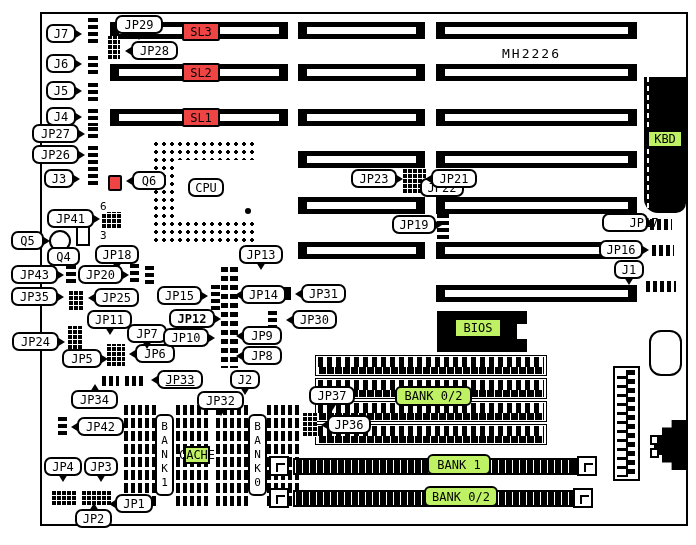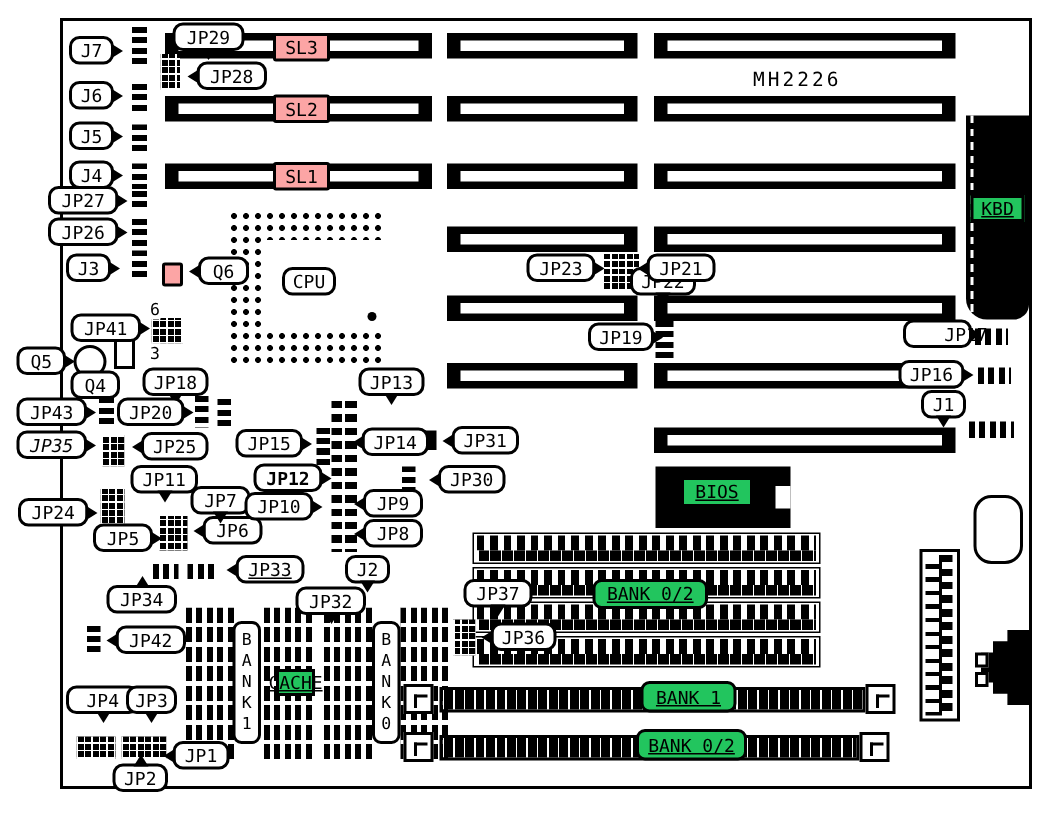--- a/index.html
+++ b/index.html
@@ -8,21 +8,21 @@
   .abs{position:absolute;}
   
   .board{border:2px solid #000;background:#fff;}
   
   .slot{background:#000;}
   .slot::after{content:'';position:absolute;left:9px;right:9px;top:5px;bottom:5px;background:#fff;}
   
   .co{background:#fff;border:2px solid #000;border-radius:7px;height:19px;
       display:flex;align-items:center;justify-content:center;
       font-size:12px;line-height:1;z-index:6;padding:0 2px;box-sizing:border-box;}
-  .sq{background:#fca5a5;border:2px solid #000;border-radius:2px;height:19px;display:flex;
+  .sq{background:#ef4444;border:2px solid #000;border-radius:2px;height:19px;display:flex;
       align-items:center;justify-content:center;font-size:12px;z-index:6;box-sizing:border-box;}
   .pr::after,.pl::after,.pd::after,.pu::after{content:'';position:absolute;border:5px solid transparent;z-index:7;}
   .pr::after{left:100%;top:50%;margin-top:-5px;border-left:8px solid #000;}
   .pl::after{right:100%;top:50%;margin-top:-5px;border-right:8px solid #000;}
   .pd::after{top:100%;left:50%;margin-left:-5px;border-top:8px solid #000;}
   .pu::after{bottom:100%;left:50%;margin-left:-5px;border-bottom:8px solid #000;}
   
   .pingrid{background-color:#000;
     background-image:repeating-linear-gradient(0deg,#fff 0 1px,transparent 1px 5px),
                      repeating-linear-gradient(90deg,#fff 0 1px,transparent 1px 5px);
@@ -49,22 +49,22 @@
   .clip::after{content:'';position:absolute;right:2px;bottom:2px;width:7px;height:7px;
                border:2px solid #000;border-right:none;border-bottom:none;}
   .sbar{background:repeating-linear-gradient(90deg,#fff 0 1px,#000 1px 7px);border:2px solid #000;box-sizing:border-box;z-index:2;}
   
   .pwr{border:2px solid #000;background:#fff;box-sizing:border-box;}
   .pwr::before{content:'';position:absolute;left:2px;top:2px;bottom:2px;width:9px;
     background:repeating-linear-gradient(180deg,#fff 0 6px,#000 6px 9px);border-right:2px solid #000;}
   .pwr::after{content:'';position:absolute;right:3px;top:2px;bottom:2px;width:7px;
     background:repeating-linear-gradient(180deg,#000 0 5px,#fff 5px 9px);}
   .blk{background:#000;}
-  .chiplabel{background:#22c55e;border:2px solid #000;display:flex;align-items:center;justify-content:center;
-    font-size:12px;z-index:6;box-sizing:border-box;text-decoration:underline;}
+  .chiplabel{background:#bef264;border:2px solid #000;display:flex;align-items:center;justify-content:center;
+    font-size:12px;z-index:6;box-sizing:border-box;}
   .crystal{border:2px solid #000;border-radius:12px;background:#fff;}
   .stepconn{background:#000;
     clip-path:polygon(100% 0,100% 100%,55% 100%,55% 85%,25% 85%,25% 70%,0 70%,0 30%,25% 30%,25% 15%,55% 15%,55% 0);}
   .kbdline{background:repeating-linear-gradient(180deg,#fff 0 5px,transparent 5px 9px);}
   .num{font-size:11px;z-index:6;background:#fff;}
 </style>
 </head>
 <body>
 
 <div id="stage">
@@ -154,21 +154,21 @@
   <div class="abs co" style="left:47px;top:247px;width:33px;">Q4</div>
 
   <div class="abs vladder" style="left:130px;top:264px;width:9px;height:21px;"></div>
   <div class="abs vladder" style="left:145px;top:266px;width:9px;height:18px;"></div>
   <div class="abs co pd" style="left:95px;top:245px;width:44px;">JP18</div>
   <div class="abs vladder" style="left:66px;top:265px;width:10px;height:21px;"></div>
   <div class="abs co pr" style="left:11px;top:265px;width:47px;">JP43</div>
   <div class="abs co pr" style="left:78px;top:265px;width:45px;">JP20</div>
 
   <div class="abs pingrid" style="left:68px;top:290px;width:15px;height:21px;"></div>
-  <div class="abs co pr" style="left:11px;top:287px;width:47px;font-style:italic;">JP35</div>
+  <div class="abs co pr" style="left:11px;top:287px;width:47px;">JP35</div>
   <div class="abs co pl" style="left:94px;top:288px;width:45px;">JP25</div>
 
   <div class="abs pingrid" style="left:67px;top:326px;width:16px;height:29px;"></div>
   <div class="abs co pr" style="left:12px;top:332px;width:47px;">JP24</div>
   <div class="abs co pd" style="left:87px;top:310px;width:45px;">JP11</div>
 
   <div class="abs pingrid" style="left:106px;top:344px;width:19px;height:23px;"></div>
   <div class="abs co pr" style="left:62px;top:349px;width:40px;">JP5</div>
   <div class="abs co pl" style="left:135px;top:344px;width:40px;">JP6</div>
   <div class="abs co pd" style="left:127px;top:324px;width:40px;">JP7</div>
@@ -191,21 +191,21 @@
   <div class="abs hladder" style="left:102px;top:376px;width:17px;height:10px;"></div>
   <div class="abs hladder" style="left:125px;top:376px;width:19px;height:10px;"></div>
   <div class="abs co pl" style="left:157px;top:370px;width:46px;text-decoration:underline;">JP33</div>
   <div class="abs co pu" style="left:71px;top:390px;width:47px;">JP34</div>
 
   <div class="abs vladder" style="left:58px;top:417px;width:9px;height:20px;"></div>
   <div class="abs co pl" style="left:77px;top:417px;width:47px;">JP42</div>
 
   <div class="abs pingrid" style="left:51px;top:491px;width:26px;height:15px;"></div>
   <div class="abs pingrid" style="left:81px;top:491px;width:30px;height:15px;"></div>
-  <div class="abs co pd" style="left:44px;top:457px;width:49px;">JP4</div>
+  <div class="abs co pd" style="left:44px;top:457px;width:38px;">JP4</div>
   <div class="abs co pd" style="left:84px;top:457px;width:34px;">JP3</div>
   <div class="abs co pl" style="left:115px;top:494px;width:38px;">JP1</div>
   <div class="abs co pu" style="left:75px;top:509px;width:37px;">JP2</div>
 
   <div class="abs cachecol" style="left:124px;top:405px;width:34px;height:101px;"></div>
   <div class="abs cachecol" style="left:176px;top:405px;width:34px;height:101px;"></div>
   <div class="abs cachecol" style="left:216px;top:405px;width:34px;height:101px;"></div>
   <div class="abs cachecol" style="left:267px;top:405px;width:34px;height:101px;"></div>
   <div class="abs vtext" style="left:155px;top:414px;width:19px;height:82px;">B
 A

